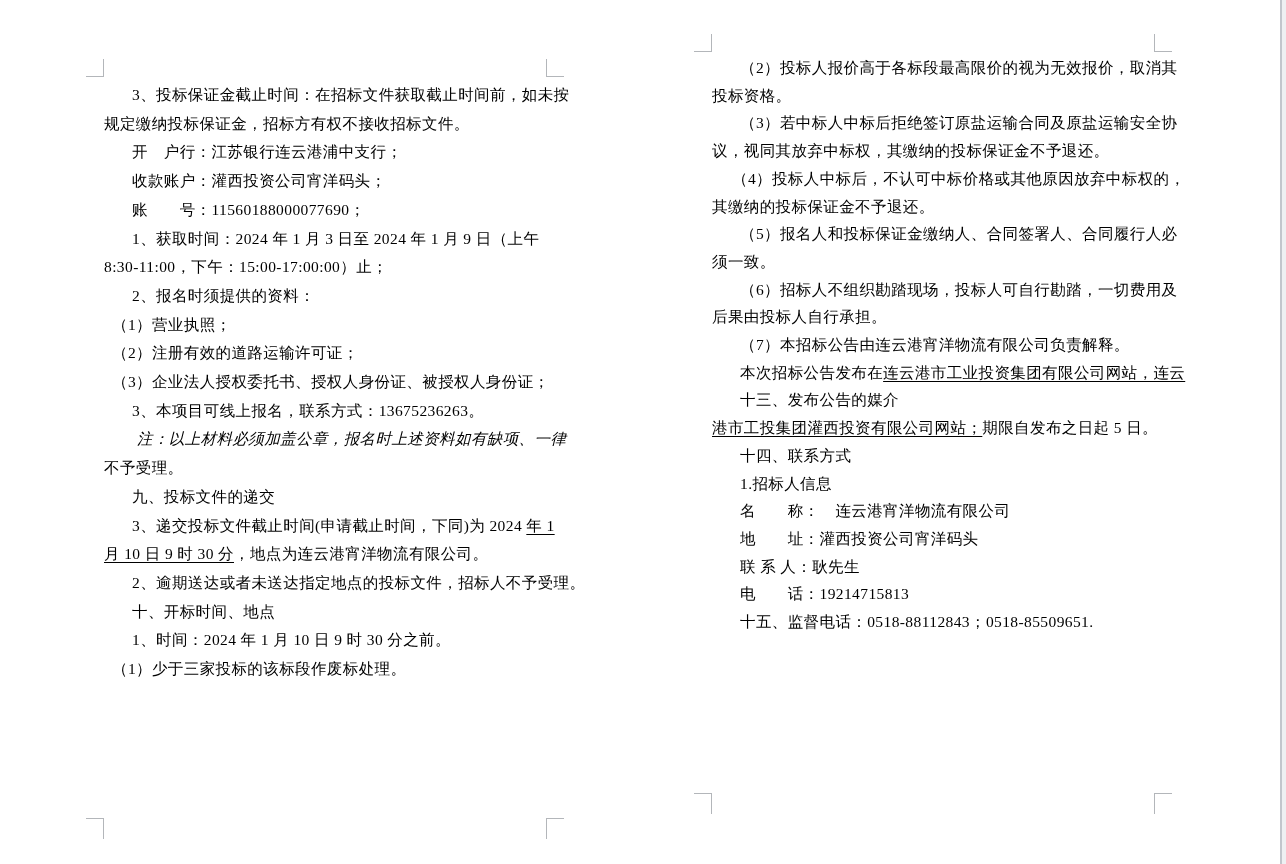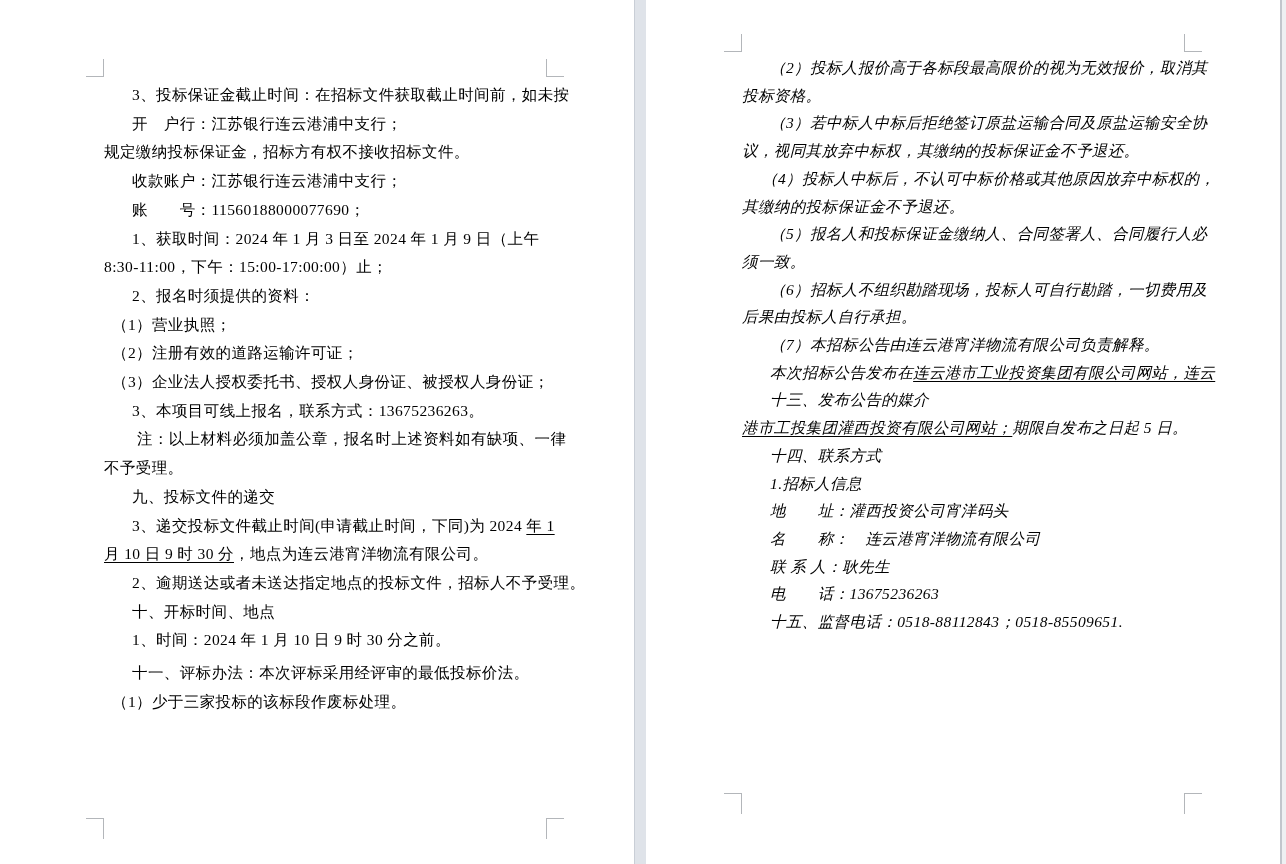--- a/index.html
+++ b/index.html
@@ -12,21 +12,21 @@
     position:relative;
     width:1286px;height:864px;
     background:#ffffff;
     overflow:hidden;
   }
   .page{
     position:absolute;top:0;height:864px;
     background:var(--page-bg,#ffffff);
   }
   .page-left{left:8px;width:520px;margin-top:25px;}
-  .page-right{left:646px;width:630px;font-style:italic;}
+  .page-right{left:616px;width:630px;}
   .page-gap{
     position:absolute;top:0;height:864px;left:634px;width:16px;
     background:var(--gap-color,#dfe3e9);
     border-left:1px solid var(--gap-edge,#c9ced6);
     border-right:1px solid var(--gap-edge,#c9ced6);
     box-sizing:border-box;
   }
   .scroll-strip{
     position:absolute;top:0;right:0;height:864px;width:6px;
     background:var(--scroll-bg,#eef0f2);
@@ -45,57 +45,56 @@
     color:var(--text-color,#000000);
     font-size:15.5px;
     letter-spacing:0.4px;
   }
   .page-left .text-area{top:56px;line-height:28.7px;}
   .page-right .text-area{top:54px;line-height:27.7px;}
   .line{white-space:nowrap;}
   .ind-first{padding-left:28px;}
   .ind-first-sm{padding-left:20px;}
   .ind-paren{padding-left:8px;}
-  .ind-note{padding-left:33px;}
+  .ind-note{padding-left:33px;font-style:italic;}
   .gap-sm{margin-top:4px;}
   .gap-lg{margin-top:9px;}
   .u{text-decoration:underline;text-underline-offset:3px;}
 </style>
 </head>
 <body>
 
 <div class="viewport">
 
   <div class="page page-left">
     <div class="crop tl"></div>
     <div class="crop tr"></div>
     <div class="crop bl"></div>
     <div class="crop br"></div>
     <div class="text-area">
         <div class="line ind-first"><span>3、投标保证金截止时间：在招标文件获取截止时间前，如未按</span></div>
+        <div class="line"><span>规定缴纳投标保证金，招标方有权不接收招标文件。</span></div>
         <div class="line ind-first"><span>开　户行：江苏银行连云港浦中支行；</span></div>
-        <div class="line"><span>规定缴纳投标保证金，招标方有权不接收招标文件。</span></div>
-        <div class="line ind-first"><span>收款账户：江苏银行连云港浦中支行；</span></div>
+        <div class="line ind-first"><span>收款账户：灌西投资公司宵洋码头；</span></div>
         <div class="line ind-first"><span>账　　号：11560188000077690；</span></div>
         <div class="line ind-first"><span>1、获取时间：2024 年 1 月 3 日至 2024 年 1 月 9 日（上午</span></div>
         <div class="line"><span>8:30-11:00，下午：15:00-17:00:00）止；</span></div>
         <div class="line ind-first"><span>2、报名时须提供的资料：</span></div>
         <div class="line ind-paren"><span>（1）营业执照；</span></div>
         <div class="line ind-paren"><span>（2）注册有效的道路运输许可证；</span></div>
         <div class="line ind-paren"><span>（3）企业法人授权委托书、授权人身份证、被授权人身份证；</span></div>
         <div class="line ind-first"><span>3、本项目可线上报名，联系方式：13675236263。</span></div>
         <div class="line ind-note"><span>注：以上材料必须加盖公章，报名时上述资料如有缺项、一律</span></div>
         <div class="line"><span>不予受理。</span></div>
         <div class="line ind-first"><span>九、投标文件的递交</span></div>
         <div class="line ind-first"><span>3、递交投标文件截止时间(申请截止时间，下同)为 2024 </span><span class="u">年 1</span></div>
         <div class="line"><span class="u">月 10 日 9 时 30 分</span><span>，地点为连云港宵洋物流有限公司。</span></div>
         <div class="line ind-first"><span>2、逾期送达或者未送达指定地点的投标文件，招标人不予受理。</span></div>
         <div class="line ind-first"><span>十、开标时间、地点</span></div>
         <div class="line ind-first"><span>1、时间：2024 年 1 月 10 日 9 时 30 分之前。</span></div>
-        <div class="line ind-first gap-sm"><span>十一、评标办法：本次评标采用经评审的最低投标价法。</span></div>
         <div class="line ind-paren"><span>（1）少于三家投标的该标段作废标处理。</span></div>
       </div>
   </div>
 
   <div class="page-gap"></div>
 
   <div class="page page-right">
     <div class="crop tl"></div>
     <div class="crop tr"></div>
     <div class="crop bl"></div>
@@ -110,23 +109,23 @@
         <div class="line ind-first"><span>（5）报名人和投标保证金缴纳人、合同签署人、合同履行人必</span></div>
         <div class="line"><span>须一致。</span></div>
         <div class="line ind-first"><span>（6）招标人不组织勘踏现场，投标人可自行勘踏，一切费用及</span></div>
         <div class="line"><span>后果由投标人自行承担。</span></div>
         <div class="line ind-first"><span>（7）本招标公告由连云港宵洋物流有限公司负责解释。</span></div>
         <div class="line ind-first"><span>本次招标公告发布在</span><span class="u">连云港市工业投资集团有限公司网站，连云</span></div>
         <div class="line ind-first"><span>十三、发布公告的媒介</span></div>
         <div class="line"><span class="u">港市工投集团灌西投资有限公司网站；</span><span>期限自发布之日起 5 日。</span></div>
         <div class="line ind-first"><span>十四、联系方式</span></div>
         <div class="line ind-first"><span>1.招标人信息</span></div>
+        <div class="line ind-first"><span>名　　称：　连云港宵洋物流有限公司</span></div>
         <div class="line ind-first"><span>地　　址：灌西投资公司宵洋码头</span></div>
-        <div class="line ind-first"><span>名　　称：　连云港宵洋物流有限公司</span></div>
         <div class="line ind-first"><span>联 系 人：耿先生</span></div>
-        <div class="line ind-first"><span>电　　话：13675236263</span></div>
+        <div class="line ind-first"><span>电　　话：19214715813</span></div>
         <div class="line ind-first"><span>十五、监督电话：0518-88112843；0518-85509651.</span></div>
       </div>
   </div>
 
   <div class="scroll-strip"></div>
 
 </div>
 
 </body></html>

